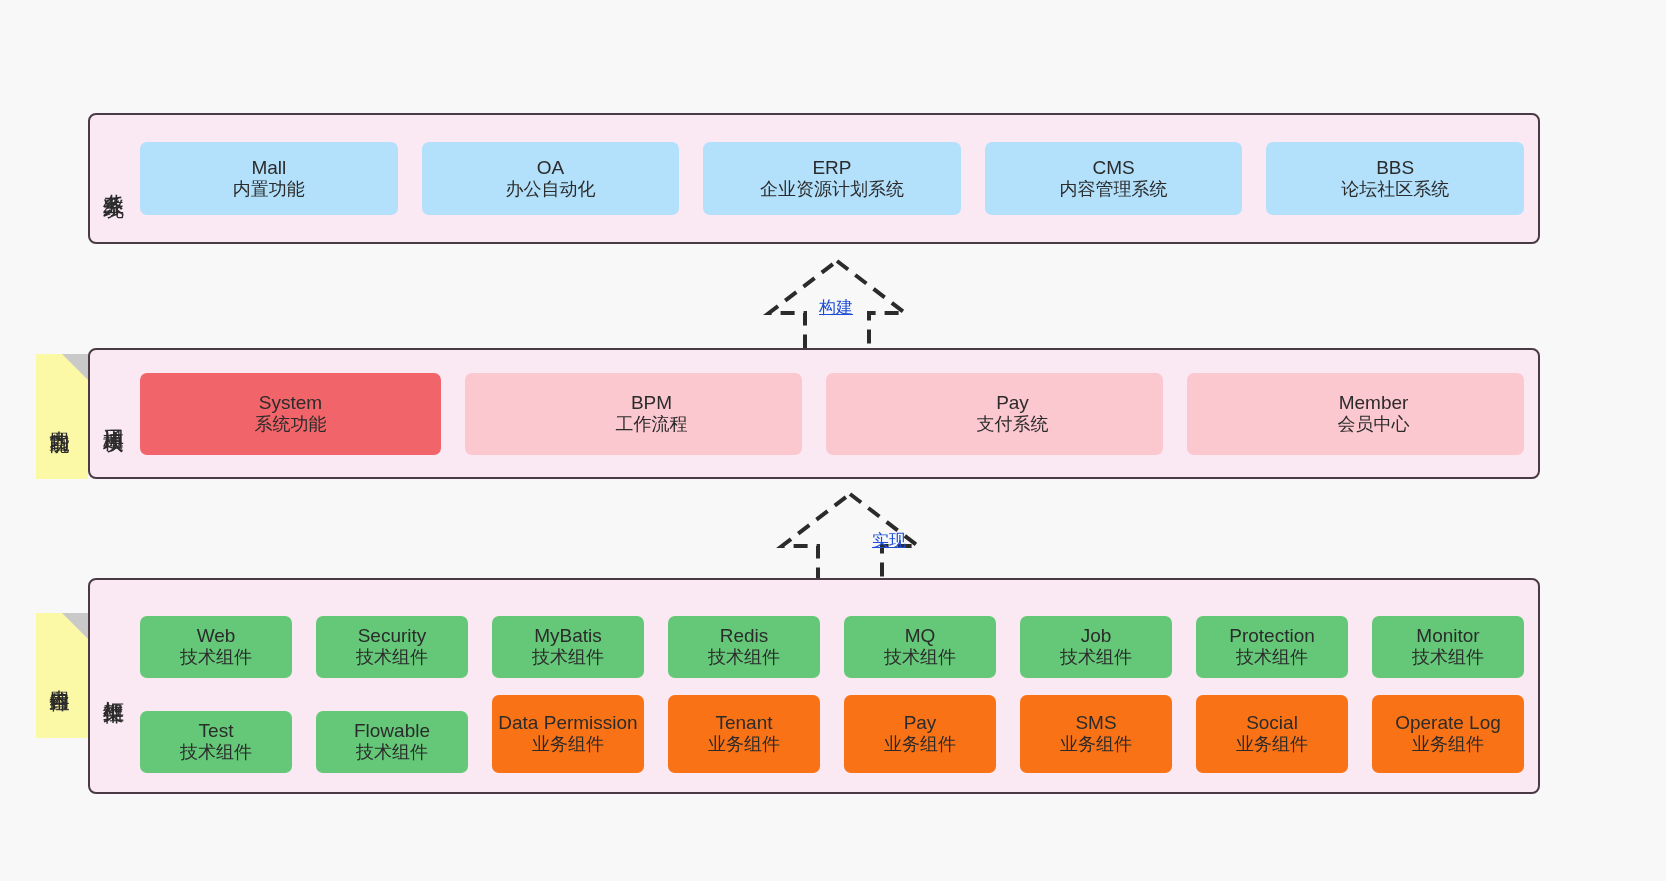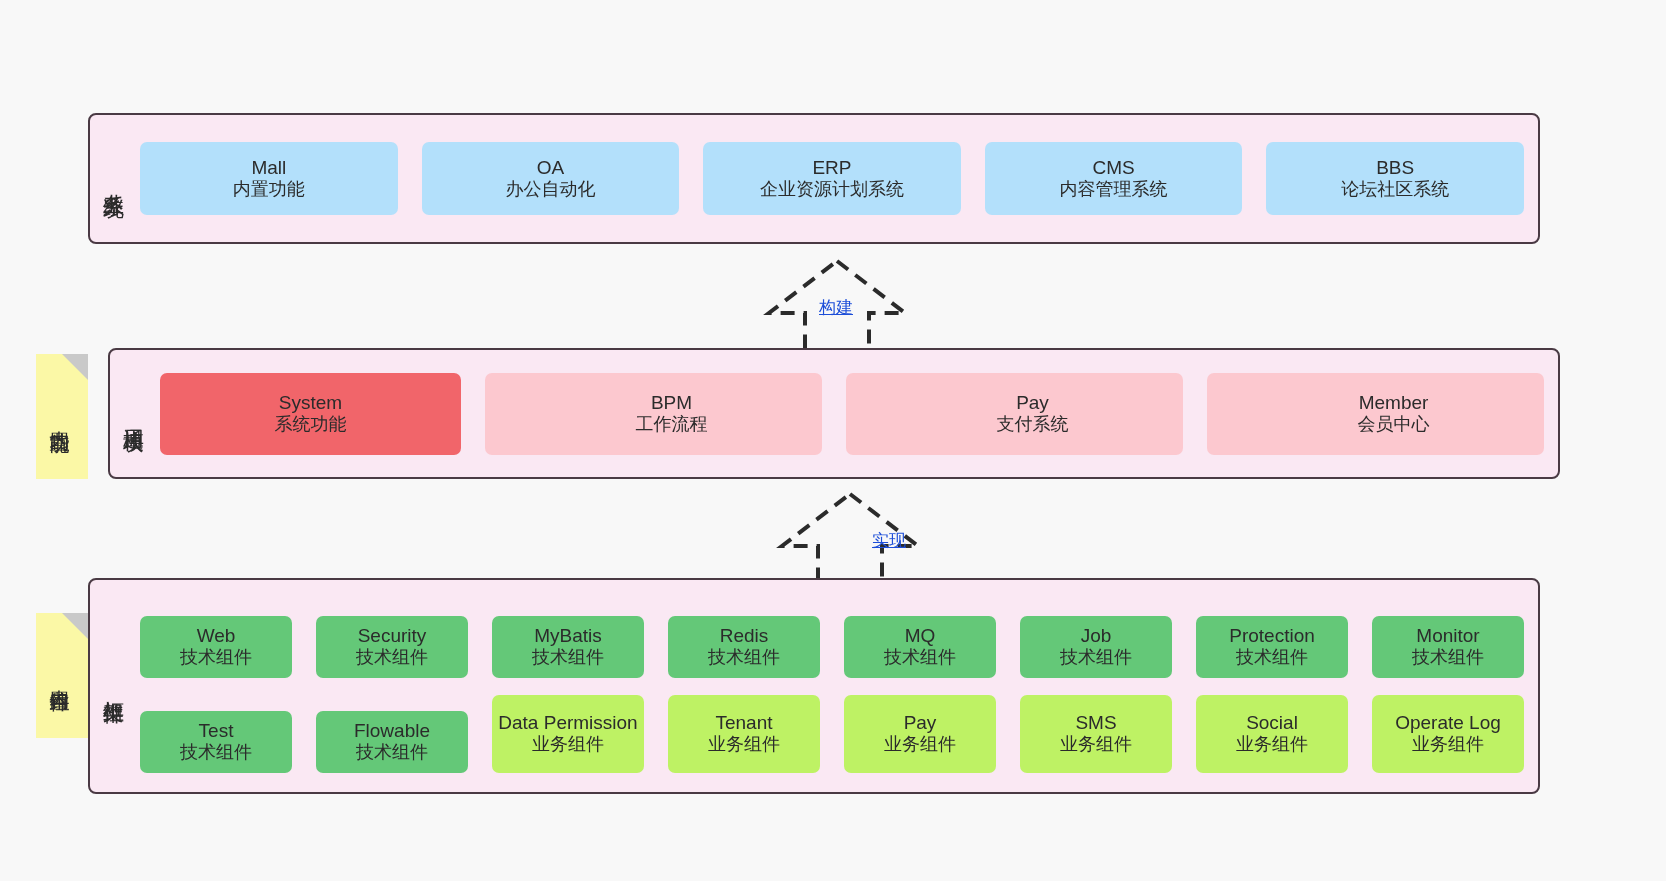--- a/index.html
+++ b/index.html
@@ -93,30 +93,30 @@
   }
   .card.wrap .card-en {
     white-space: normal;
   }
 
   
   .c-blue      { background: #b3e0fb; }
   .c-red       { background: #f1656a; }
   .c-pink      { background: #fcc8cf; padding-left: 40px; }
   .c-green     { background: #64c878; margin-top: 16px; }
-  .c-green-lt  { background: #bef264; }
+  .c-green-lt  { background: #f97316; }
 
   
   #layer-business {
     left: 88px;  top: 113px;  width: 1452px; height: 131px;
   }
   #layer-business .layer-body .row { height: 73px; }
 
   #layer-common {
-    left: 88px;  top: 348px;  width: 1452px; height: 131px; margin-left: 20px;
+    left: 88px;  top: 348px;  width: 1452px; height: 131px;
   }
   #layer-common .layer-body .row { height: 82px; }
 
   #layer-framework {
     left: 88px;  top: 578px;  width: 1452px; height: 216px;
   }
   #layer-framework .layer-body .row { height: 78px; }
   #layer-framework .layer-body { gap: 17px; }
 
   

